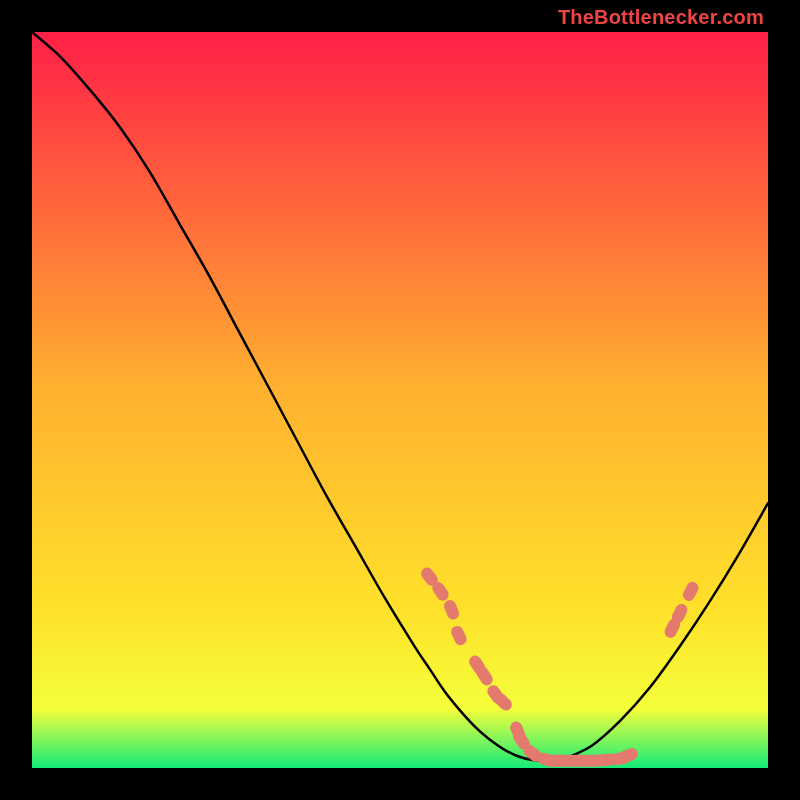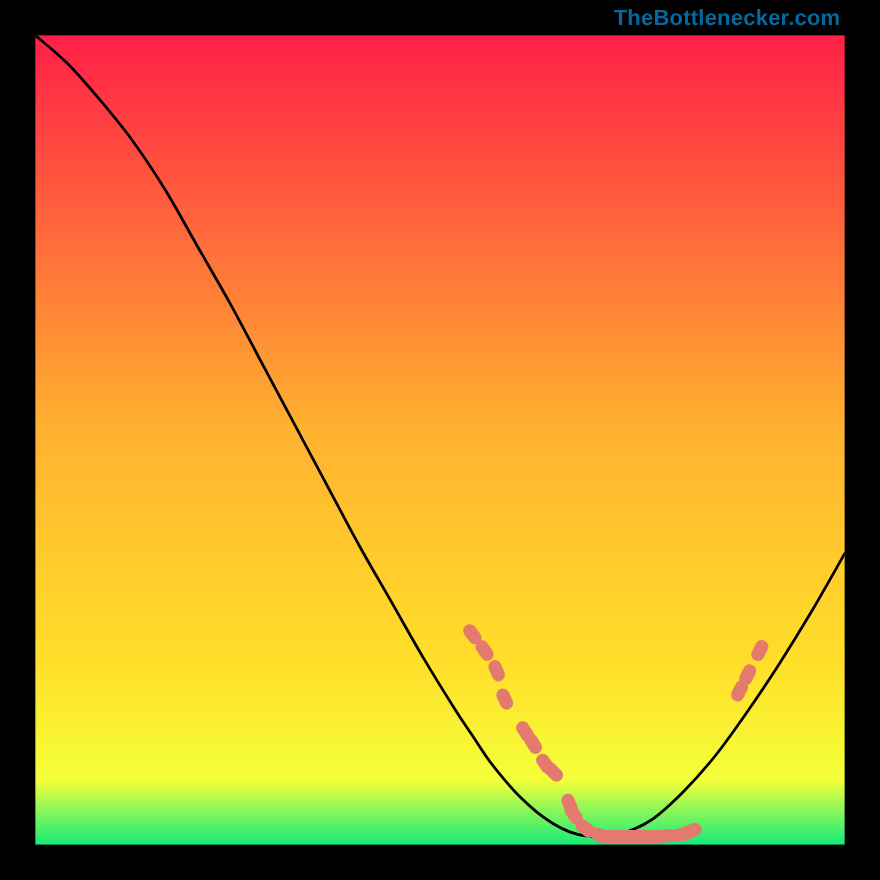--- a/index.html
+++ b/index.html
@@ -22,21 +22,21 @@
     top: 32px;
     width: 736px;
     height: 736px;
   }
   .attribution {
     position: absolute;
     top: 6px;
     right: 36px;
     font-size: 20px;
     font-weight: 600;
-    color: #0369a1;
+    color: #ef4444;
     letter-spacing: 0.2px;
   }
   svg {
     display: block;
   }
 </style>
 </head>
 <body>
 
 <div class="stage">

